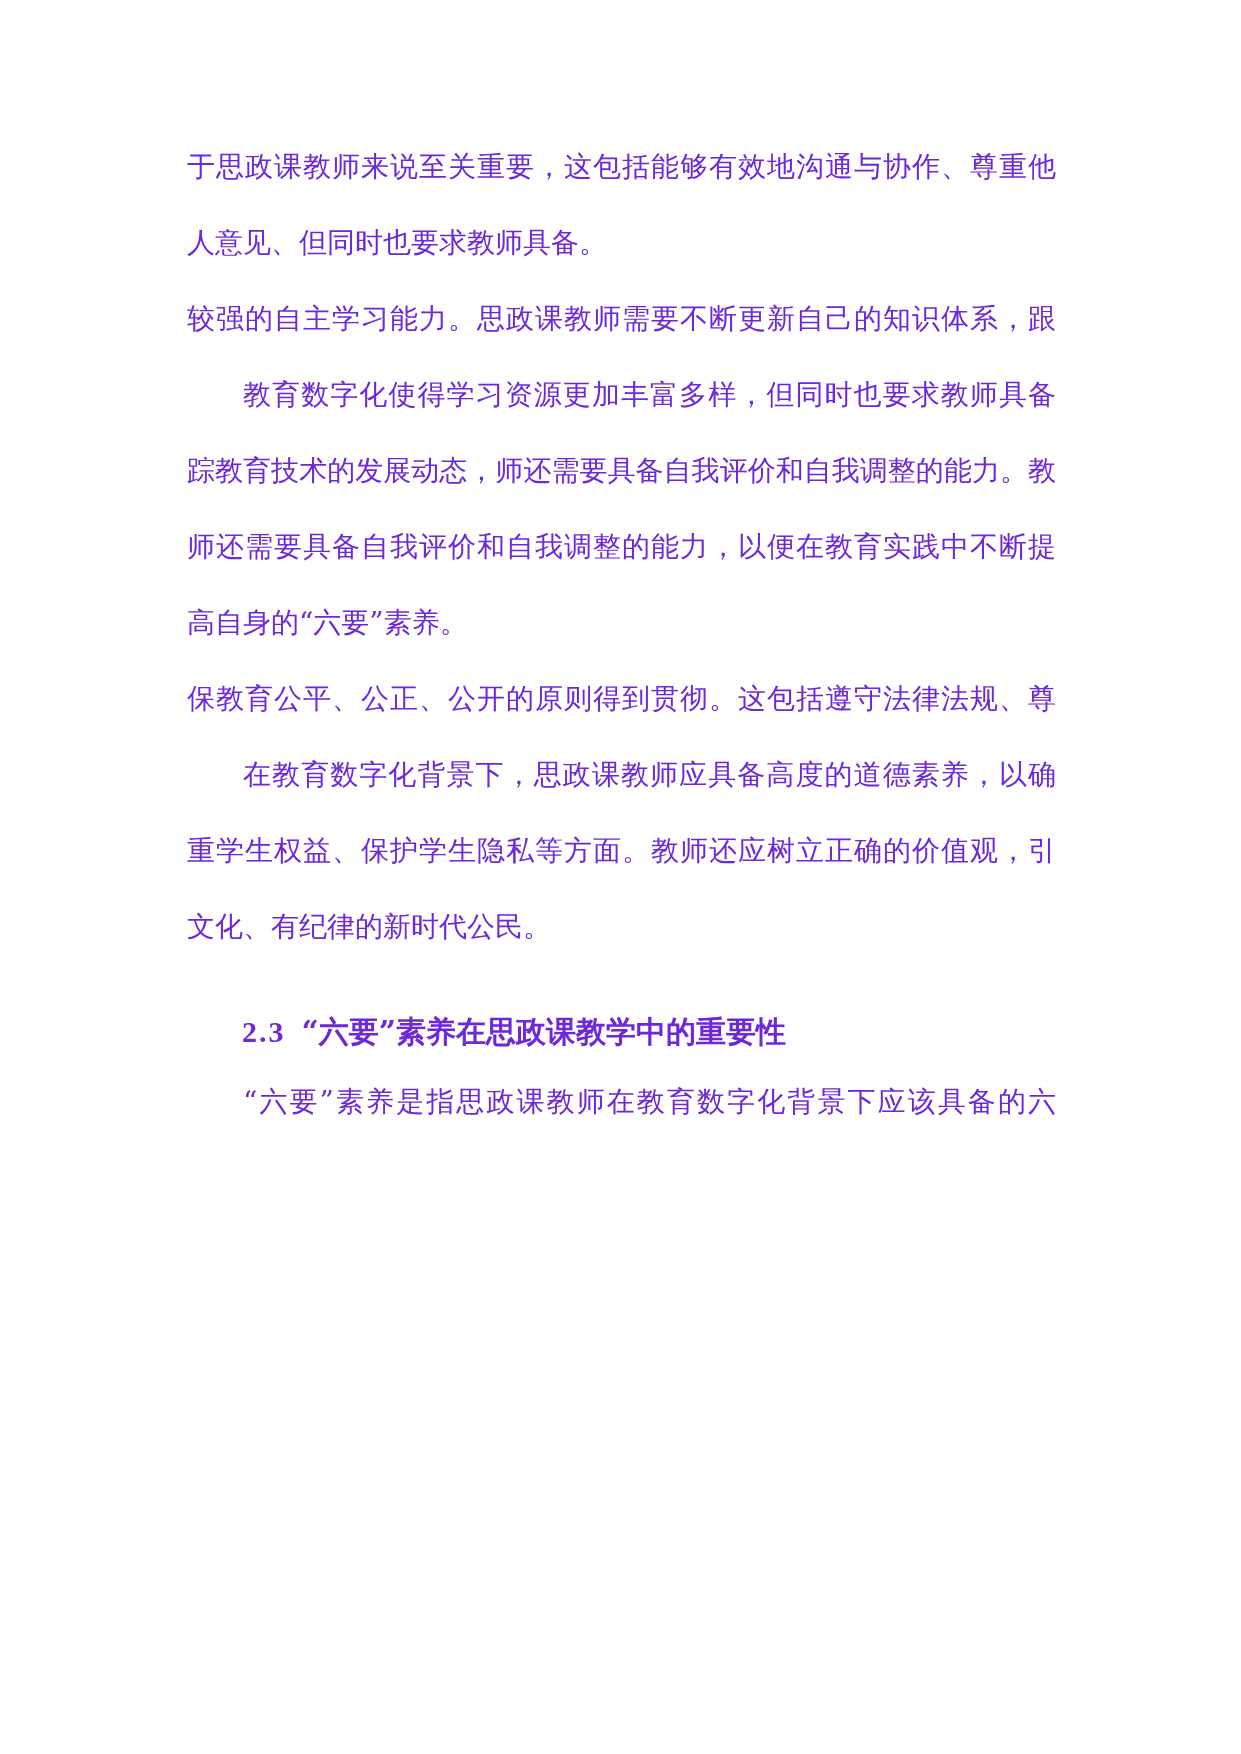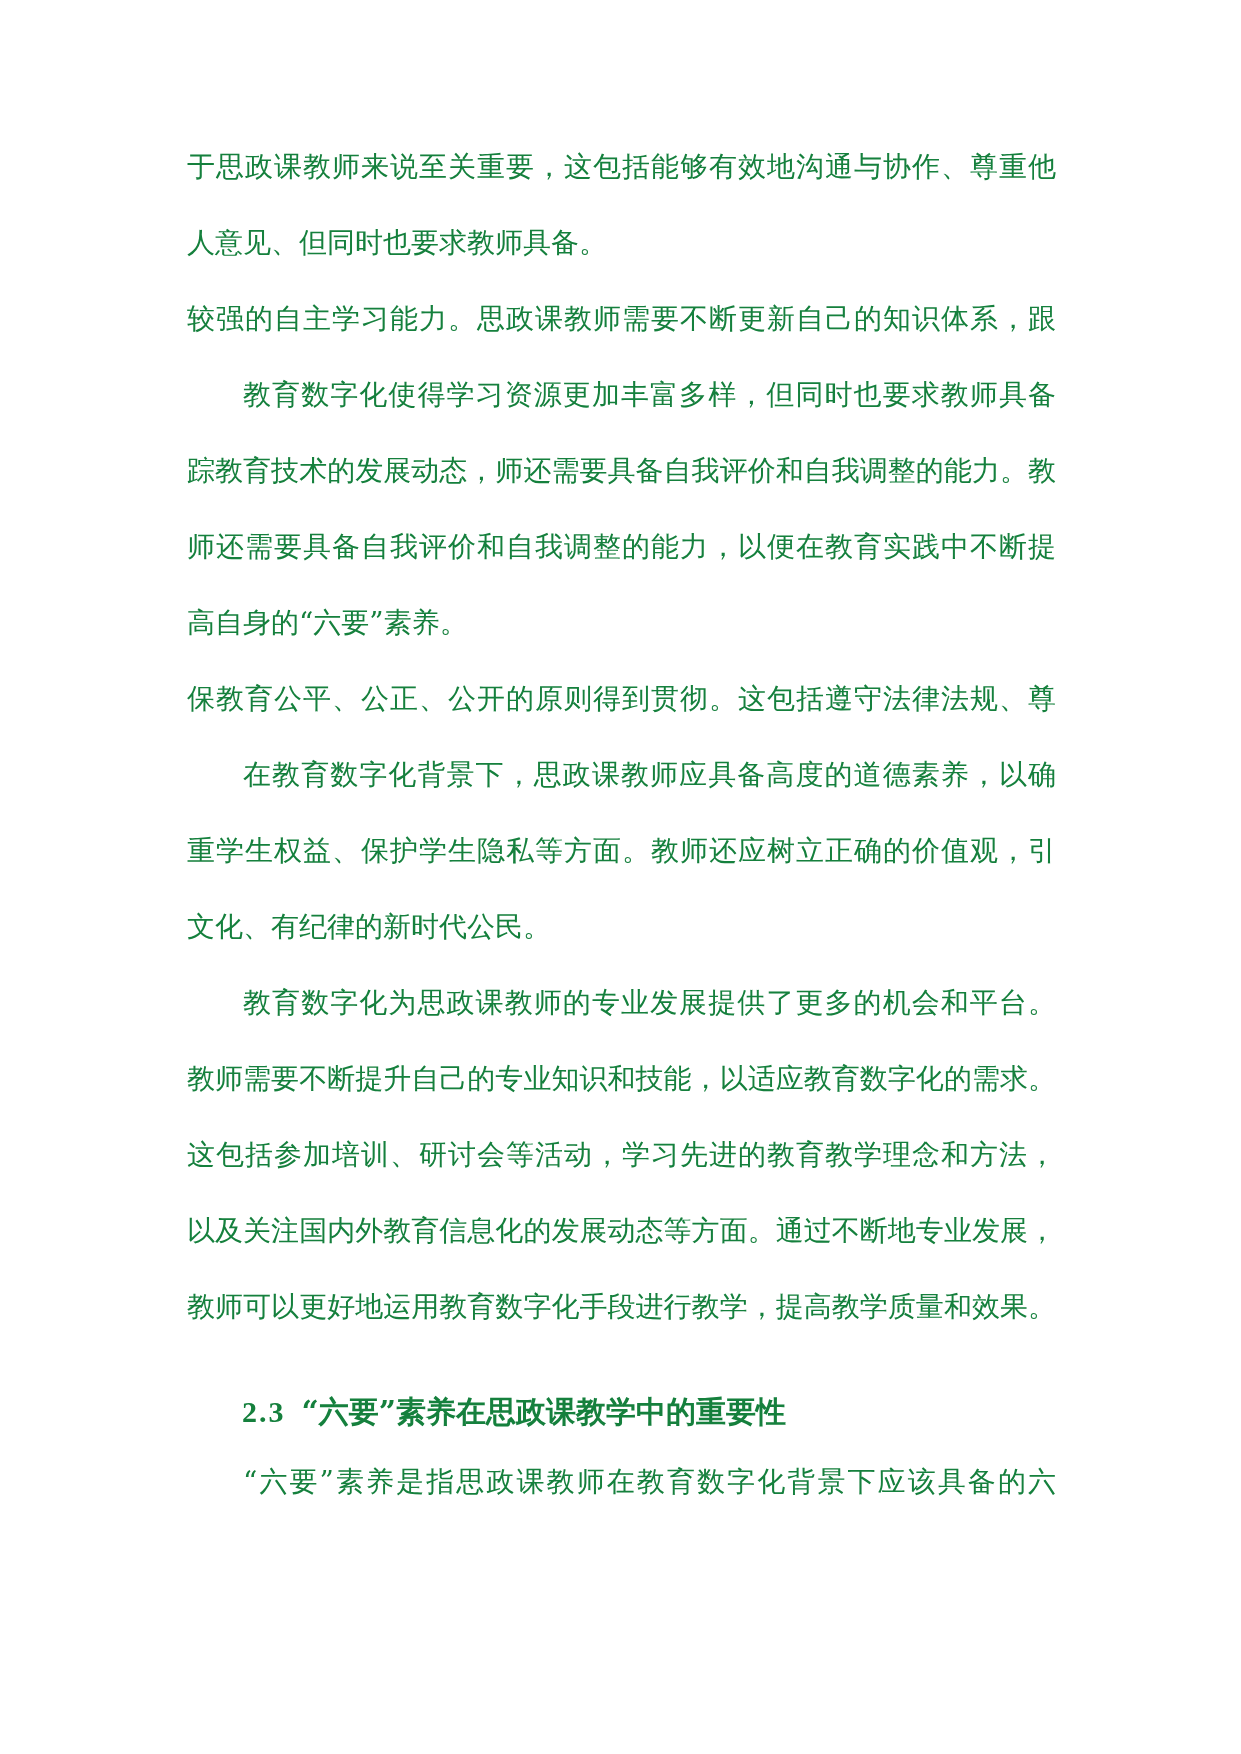--- a/index.html
+++ b/index.html
@@ -7,21 +7,21 @@
     padding: 0;
     background: #ffffff;
   }
   .page {
     position: relative;
     width: 1241px;
     height: 1754px;
     background: #ffffff;
     overflow: hidden;
     font-family: "DejaVu Serif", "Liberation Serif", serif;
-    color: #15803d;
+    color: #6d28d9;
   }
   .doc-body {
     position: absolute;
     left: 187px;
     top: 129px;
     width: 869px;
   }
   .ln {
     font-size: 28px;
     height: 76px;
@@ -70,27 +70,20 @@
       <div class="ln end">高自身的“六要”素养。</div>
     </div>
 
     <div class="para">
       <div class="ln">保教育公平、公正、公开的原则得到贯彻。这包括遵守法律法规、尊</div>
       <div class="ln ind">在教育数字化背景下，思政课教师应具备高度的道德素养，以确</div>
       <div class="ln">重学生权益、保护学生隐私等方面。教师还应树立正确的价值观，引</div>
       <div class="ln end">文化、有纪律的新时代公民。</div>
     </div>
 
-    <div class="para">
-      <div class="ln ind">教育数字化为思政课教师的专业发展提供了更多的机会和平台。</div>
-      <div class="ln">教师需要不断提升自己的专业知识和技能，以适应教育数字化的需求。</div>
-      <div class="ln">这包括参加培训、研讨会等活动，学习先进的教育教学理念和方法，</div>
-      <div class="ln">以及关注国内外教育信息化的发展动态等方面。通过不断地专业发展，</div>
-      <div class="ln">教师可以更好地运用教育数字化手段进行教学，提高教学质量和效果。</div>
-    </div>
 
     <div class="heading">
       <span class="num">2.3</span><span class="ttl">“六要”素养在思政课教学中的重要性</span>
     </div>
 
     <div class="para">
       <div class="ln ind">“六要”素养是指思政课教师在教育数字化背景下应该具备的六</div>
     </div>
 
   </div>

